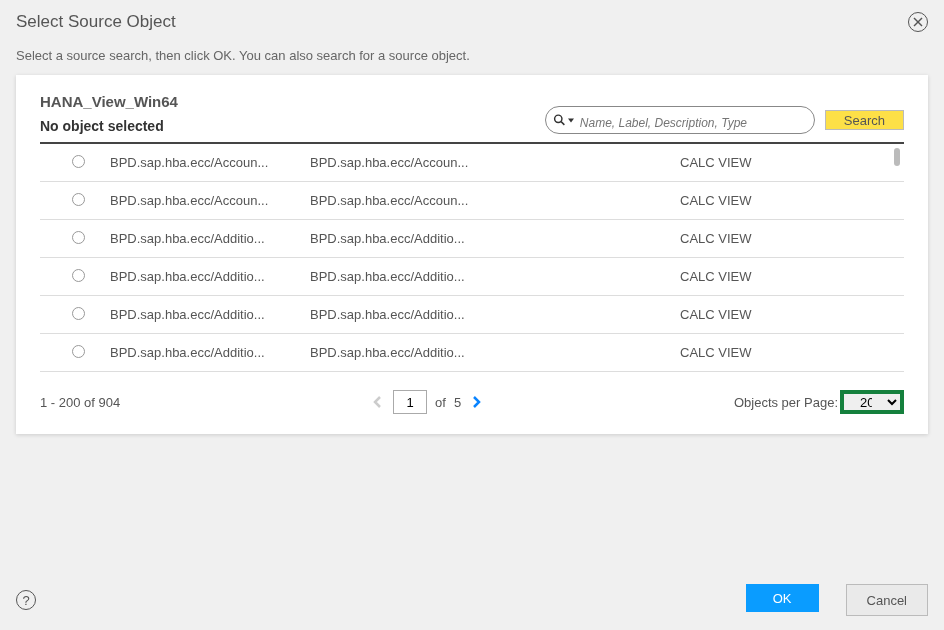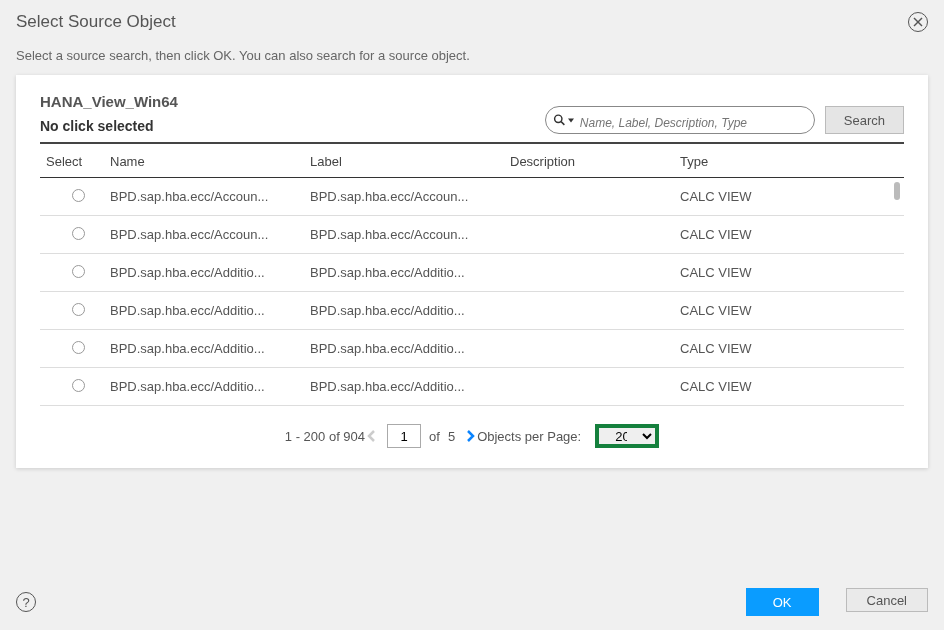--- a/index.html
+++ b/index.html
@@ -98,23 +98,23 @@
     gap: 2px;
   }
   .search-icon-wrap svg { width: 13px; height: 13px; }
   .dropdown-caret {
     width: 0; height: 0;
     border-left: 3px solid transparent;
     border-right: 3px solid transparent;
     border-top: 4px solid #333;
   }
   .search-btn {
-    height: 28px;
+    height: 20px;
     padding: 0 18px;
-    background: #e5e5e5;
+    background: #fde047;
     border: 1px solid #bbb;
     font-size: 13px;
     color: #555;
     cursor: pointer;
   }
   .divider-top {
     border-top: 2px solid #444;
     margin-bottom: 0;
   }
   .table-head {
@@ -155,21 +155,21 @@
   .radio {
     width: 13px; height: 13px;
     border: 1.5px solid #999;
     border-radius: 50%;
     background: #fff;
     cursor: pointer;
   }
   .pagination {
     display: flex;
     align-items: center;
-    justify-content: center;
+    justify-content: space-between;
     padding: 18px 0 4px 0;
     font-size: 13px;
     color: #555;
   }
   .page-center {
     display: flex;
     align-items: center;
     gap: 8px;
   }
   .page-arrow {
@@ -181,21 +181,21 @@
   .page-arrow svg { width: 14px; height: 14px; fill: none; stroke-width: 2.5; }
   .page-input {
     width: 34px; height: 24px;
     border: 1px solid #aaa;
     text-align: center;
     font-size: 13px;
   }
   .page-right {
     display: flex;
     align-items: center;
-    gap: 14px;
+    gap: 2px;
   }
   .per-page-select {
     height: 24px;
     width: 64px;
     border: 4px solid #15803d;
     font-size: 13px;
     padding: 0 12px;
   }
   .dialog-footer {
     position: absolute;
@@ -221,21 +221,21 @@
   .ok-btn {
     height: 28px;
     padding: 0 26px;
     background: #0a9cff;
     border: 1px solid #0a9cff;
     color: #fff;
     font-size: 13px;
     cursor: pointer;
   }
   .cancel-btn {
-    height: 24px;
+    height: 32px;
     padding: 0 20px;
     background: #eaeaea;
     border: 1px solid #bbb;
     color: #555;
     font-size: 13px;
     cursor: pointer;
     text-align: right;
   }
 </style>
 </head>
@@ -253,46 +253,39 @@
     </div>
   </div>
 
   <div class="instruction">Select a source search, then click OK. You can also search for a source object.</div>
 
   <div class="panel">
 
     <div class="panel-top">
       <div class="panel-top-left">
         <div class="source-name">HANA_View_Win64</div>
-        <div class="selection-status">No click selected</div>
+        <div class="selection-status">No object selected</div>
       </div>
       <div class="search-area">
         <div class="search-wrap">
           <div class="search-icon-wrap">
             <svg viewBox="0 0 16 16">
                 <circle cx="6.5" cy="6.5" r="4.5" stroke="#333" stroke-width="1.8" fill="none"></circle>
                 <line x1="10" y1="10" x2="14" y2="14" stroke="#333" stroke-width="1.8"></line>
               </svg>
             <div class="dropdown-caret"></div>
           </div>
           <input class="search-input" placeholder="Name, Label, Description, Type" style="">
         </div>
         <button class="search-btn">Search</button>
       </div>
     </div>
 
     <div class="divider-top"></div>
 
-    <div class="table-head">
-      <div class="col-select">Select</div>
-      <div class="col-name">Name</div>
-      <div class="col-label">Label</div>
-      <div class="col-desc">Description</div>
-      <div class="col-type">Type</div>
-    </div>
 
     <div class="table-body">
       <div class="scrollbar-thumb"></div>
       <div class="row">
         <div class="col-select">
             <div class="radio"></div>
           </div>
         <div class="col-name">BPD.sap.hba.ecc/Accoun...</div>
         <div class="col-label">BPD.sap.hba.ecc/Accoun...</div>
         <div class="col-desc"></div>

